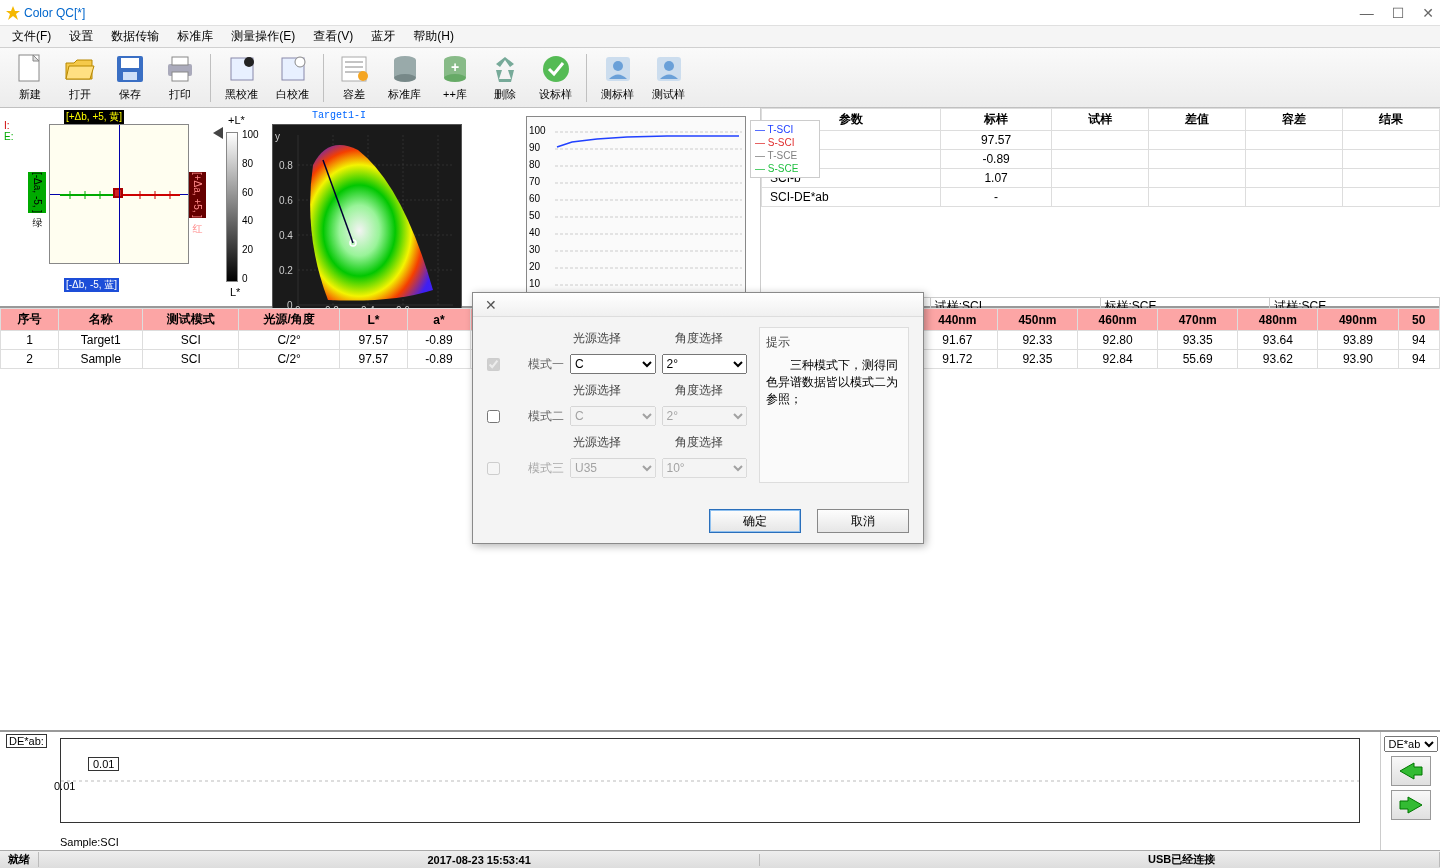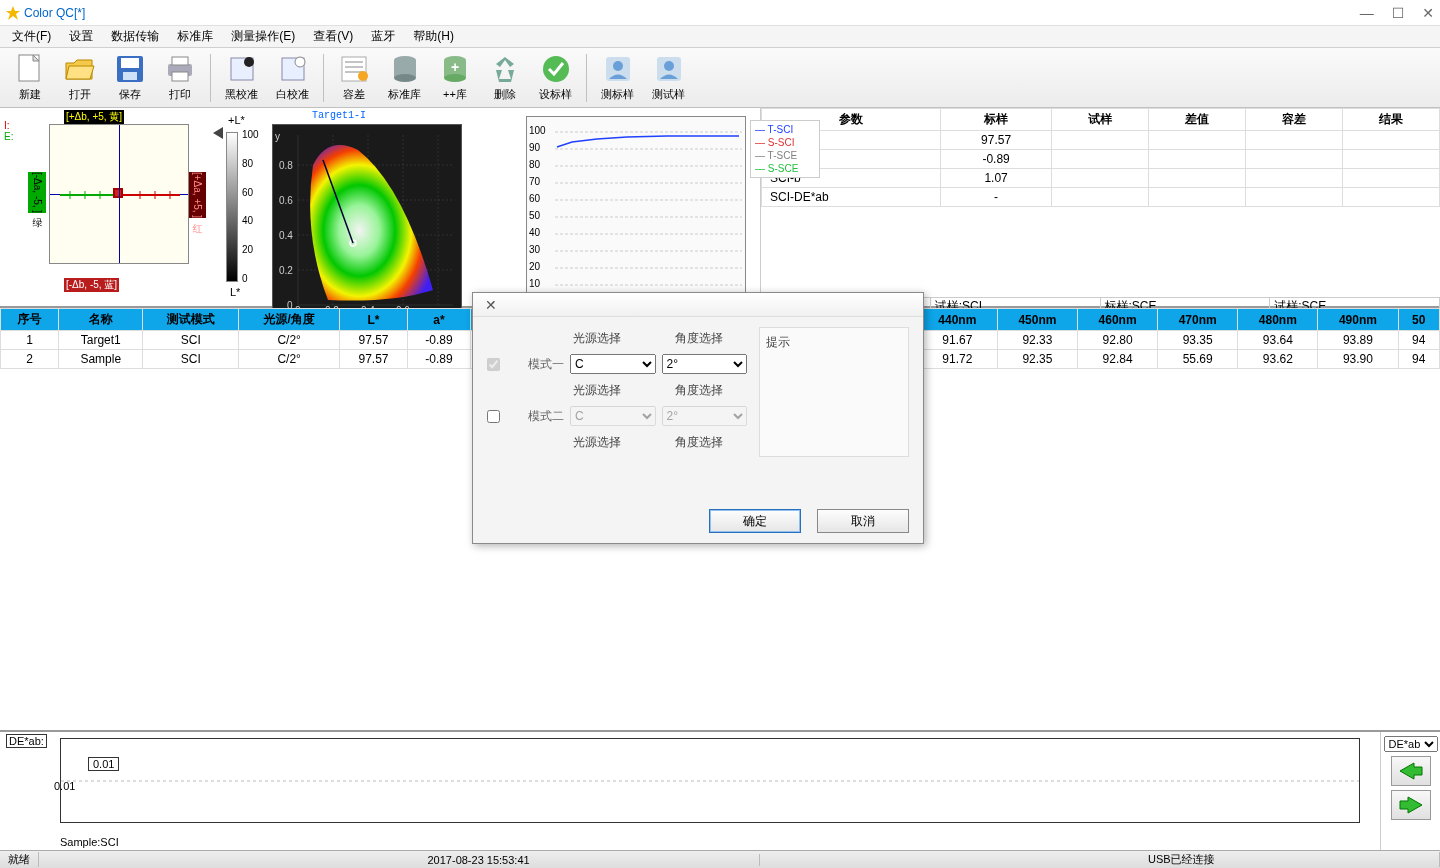--- a/index.html
+++ b/index.html
@@ -46,39 +46,39 @@
 
 .param-table { flex:1; border-left:1px solid #ccc; }
 .param-table table { width:100%; border-collapse:collapse; font-size:12px; }
 .param-table th, .param-table td { border:1px solid #ddd; padding:2px 8px; text-align:center; height:18px; }
 .param-table td.left { text-align:left; }
 
 .lower { flex: 1; display: flex; overflow: hidden; position: relative; }
 .data-grid { flex: 1; overflow: auto; position: relative; }
 .data-grid table { border-collapse: collapse; font-size: 12px; min-width: 100%; }
 .data-grid th, .data-grid td { border: 1px solid #ddd; padding: 2px 6px; text-align: center; white-space: nowrap; height: 18px; }
-.data-grid th { background: #0ea5e9; position: sticky; top: 0; }
+.data-grid th { background: #fca5a5; position: sticky; top: 0; }
 
 .mid-labels { display:flex; border-top:1px solid #ccc; border-bottom:1px solid #ccc; height:18px; font-size:12px; }
 .mid-labels div { flex:1; padding:0 4px; border-right:1px solid #ccc; }
 
 .bottom-panel { border-top: 2px solid #999; display:flex; height: 120px; }
 .de-chart { flex:1; position:relative; padding: 6px 20px 6px 60px; }
 .de-chart .chart-border { border:1px solid #333; height: 85px; background: #fff; position: relative; }
 .de-tag { position:absolute; left:6px; top:2px; border:1px solid #333; padding:0 2px; font-size:11px; background:#fff; }
 .de-val { position:absolute; left:88px; top:25px; border:1px solid #333; padding:0 4px; font-size:11px; }
 .de-ylbl { position:absolute; left:54px; top:48px; font-size:11px; }
 .de-xlbl { position:absolute; left:60px; bottom:2px; font-size:11px; }
 
 .right-ctrl { width: 60px; border-left:1px solid #ccc; display:flex; flex-direction:column; align-items:center; padding:4px; gap:4px; }
 .right-ctrl select { width: 54px; font-size:11px; }
 .arrow-btn { width:40px; height:30px; border:1px solid #999; background: linear-gradient(#f8f8f8,#e0e0e0); display:flex; align-items:center; justify-content:center; cursor:pointer; }
 
 .statusbar { height: 18px; background: linear-gradient(#eee,#ddd); border-top:1px solid #aaa; display:flex; align-items:center; font-size:11px; }
-.statusbar div { padding: 0 8px; border-right:1px solid #bbb; }
+.statusbar div { padding: 0 8px; border-right:1px solid #bbb;font-weight:bold; }
 .statusbar .fill { flex:1; border:none; }
 
 .dialog-mask { position:fixed; inset:0; pointer-events:none; }
 .dialog { position:absolute; left:472px; top:292px; width:452px; height:252px; background:#f4f4f4; border:1px solid #8a8a8a; box-shadow: 2px 2px 8px rgba(0,0,0,.3); pointer-events:auto; font-size:12px; }
 .dialog .dlg-title { height:24px; background: linear-gradient(#fff,#f0f0f0); border-bottom:1px solid #ddd; display:flex; align-items:center; padding:0 8px; }
 .dialog .dlg-title .t { flex:1; }
 .dialog .dlg-title .x { cursor:pointer; font-size:14px; color:#555; padding:0 4px; }
 .dialog .dlg-body { padding: 10px 14px; display:flex; gap:12px; }
 .dialog .form-col { flex:1; }
 .dialog .form-row { display:flex; align-items:center; gap:6px; margin-bottom:4px; height:22px; }
@@ -258,21 +258,21 @@
   <div class="upper">
     <div class="charts-row">
 
       <div style="width:16px;font-size:10px;padding-top:8px">
         <div style="color:#c00">I:</div>
         <div style="color:#0a0">E:</div>
       </div>
 
       <div class="ab-plot">
         <div class="axis-lbl" style="top:-2px;left:40px;background:#000;color:#ff0">[+Δb, +5, 黄]</div>
-        <div class="axis-lbl" style="bottom:10px;left:40px;background:#b91c1c;color:#fff">[-Δb, -5, 蓝]</div>
+        <div class="axis-lbl" style="bottom:10px;left:40px;background:#1d4ed8;color:#fff">[-Δb, -5, 蓝]</div>
         <div class="axis-lbl" style="top:60px;left:4px;writing-mode:vertical-rl;background:#0a0;color:#000">[-Δa, -5, 绿]</div>
         <div class="axis-lbl" style="top:60px;right:-2px;writing-mode:vertical-rl;background:#600;color:#f88">[+Δa, +5, 红]</div>
         <div class="ab-square">
           <svg width="140" height="140" style="position:absolute;inset:0">
             <line x1="10" y1="70" x2="130" y2="70" stroke="#0a0" stroke-width="2"></line>
             <line x1="70" y1="70" x2="130" y2="70" stroke="#c00" stroke-width="2"></line>
             <g stroke="#0a0">
               <line x1="20" y1="66" x2="20" y2="74"></line>
                 <line x1="35" y1="66" x2="35" y2="74"></line>
                 <line x1="50" y1="66" x2="50" y2="74"></line>
@@ -564,23 +564,30 @@
           <input type="checkbox" style="">
           <label>模式二</label>
           <select disabled=""><option>C</option></select>
           <select disabled=""><option>2°</option></select>
         </div>
         <div class="form-row">
             <label></label>
             <div class="col-hdr">光源选择</div>
             <div class="col-hdr">角度选择</div>
           </div>
+        <div class="form-row">
+          <input type="checkbox" disabled="" style="">
+          <label style="color:#aaa">模式三</label>
+          <select disabled=""><option>U35</option></select>
+          <select disabled=""><option>10°</option></select>
+        </div>
       </div>
       <div class="tip-box">
         <div class="hdr">提示</div>
+        <div>　　三种模式下，测得同色异谱数据皆以模式二为参照；</div>
       </div>
     </div>
     <div class="dlg-btns">
       <button class="primary">确定</button>
       <button>取消</button>
     </div>
   </div>
 </div>
 
 </body></html>

